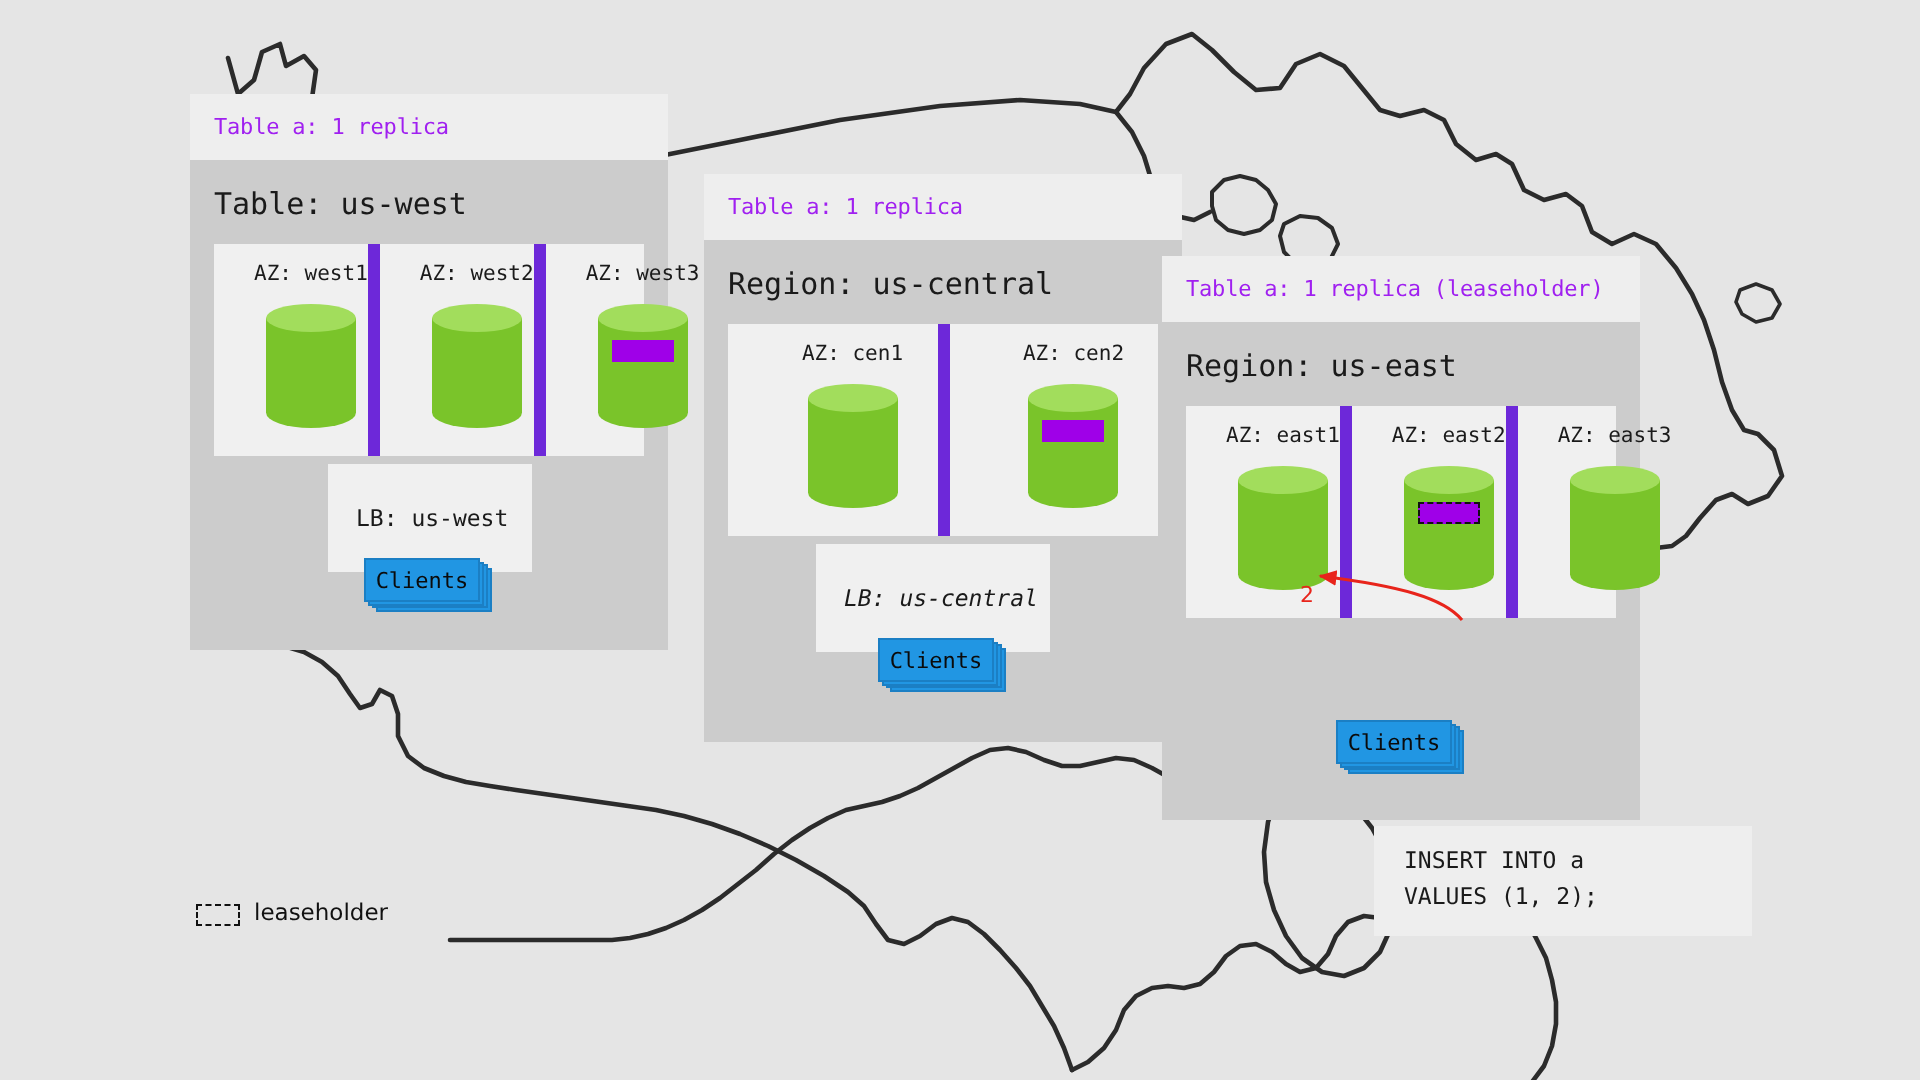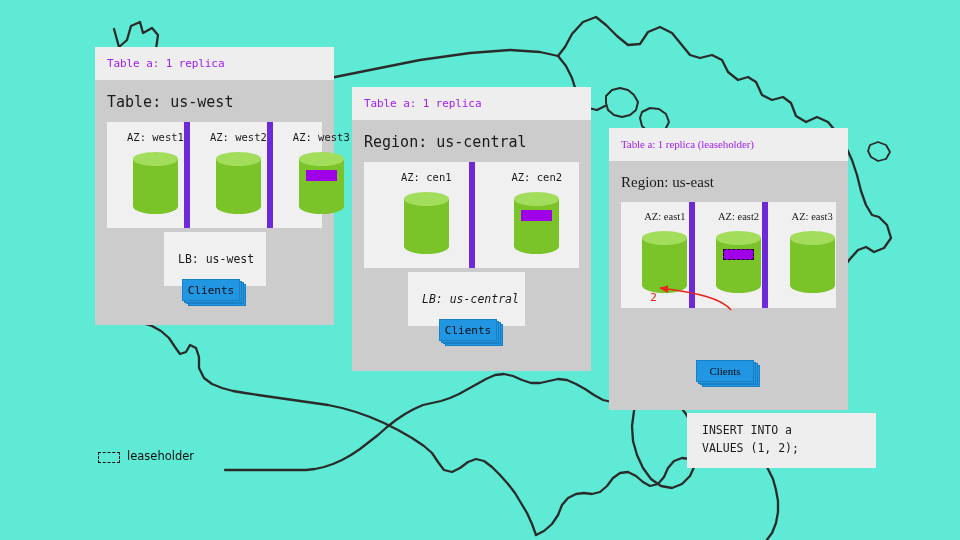--- a/index.html
+++ b/index.html
@@ -5,21 +5,21 @@
   html, body {
     margin: 0;
     padding: 0;
     background: #ffffff;
   }
   #stage {
     position: relative;
     width: 960px;
     height: 540px;
     overflow: hidden;
-    background: #5eead4;
+    background: #e5e5e5;
     font-family: "DejaVu Sans Mono", "Liberation Mono", monospace;
   }
 
   
   #map-layer {
     position: absolute;
     left: 0; top: 0;
     width: 960px; height: 540px;
     z-index: 1;
     pointer-events: none;
@@ -328,21 +328,21 @@
     </div>
     <div class="lb-box" style="left:56px; top:185px; width:117px;font-style:italic;">LB: us-central</div>
     <div class="clients-stack" style="left:87px; top:232px;">
       <div class="sheet s3"></div>
       <div class="sheet s2"></div>
       <div class="sheet s1"></div>
       <div class="sheet top">Clients</div>
     </div>
   </div>
 
-  <div class="region-panel" style="left:609px; top:128px; width:239px; height:282px;font-family:Liberation Serif, serif;">
+  <div class="region-panel" style="left:581px; top:128px; width:239px; height:282px;">
     <div class="panel-title">Table a: 1 replica (leaseholder)</div>
     <div class="region-label">Region: us-east</div>
     <div class="az-container">
       <div class="az-cell">
         <span class="az-label">AZ: east1</span>
         <div class="cyl">
           <div class="cyl-body"></div>
             <div class="cyl-top"></div>
         </div>
       </div>

